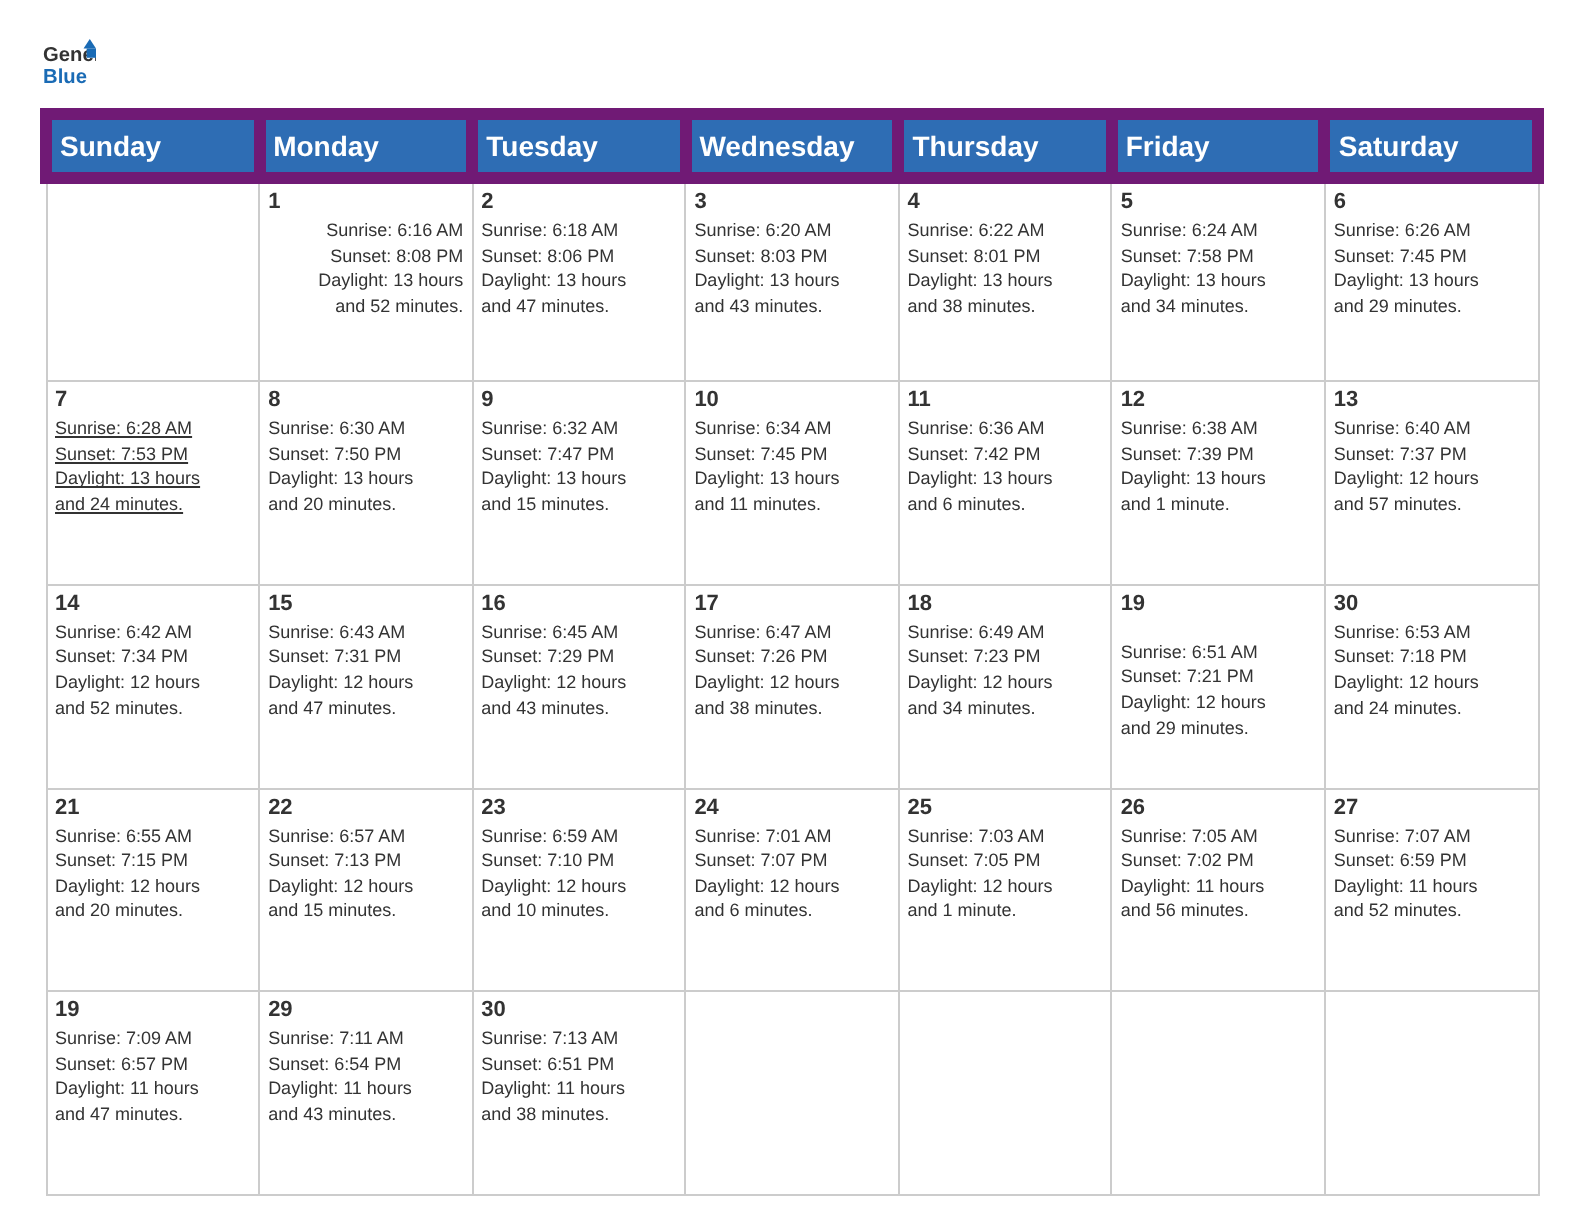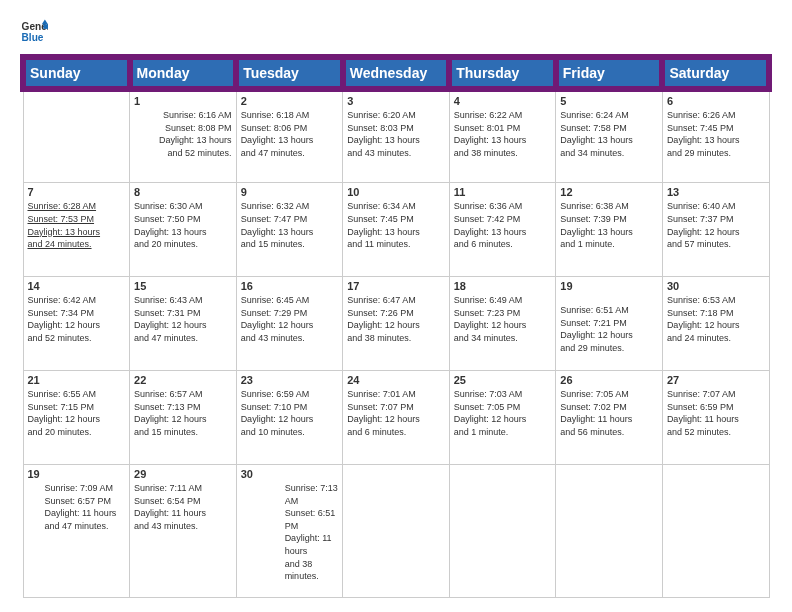--- a/index.html
+++ b/index.html
@@ -316,35 +316,35 @@
             <span class="day-number">27</span>
             <div class="cell-text" style="white-space: pre-line;">Sunrise: 7:07 AM
 Sunset: 6:59 PM
 Daylight: 11 hours
 and 52 minutes.</div>
           </td>
         </tr>
         <tr class="week-row">
           <td>
             <span class="day-number">19</span>
-            <div class="cell-text" style="white-space: pre-line; margin-left: 17px;">Sunrise: 7:09 AM
+            <div class="cell-text" style="white-space: pre-line;">Sunrise: 7:09 AM
 Sunset: 6:57 PM
 Daylight: 11 hours
 and 47 minutes.</div>
           </td>
           <td>
             <span class="day-number">29</span>
             <div class="cell-text" style="white-space: pre-line;">Sunrise: 7:11 AM
 Sunset: 6:54 PM
 Daylight: 11 hours
 and 43 minutes.</div>
           </td>
           <td>
             <span class="day-number">30</span>
-            <div class="cell-text" style="white-space: pre-line; margin-left: 44px;">Sunrise: 7:13 AM
+            <div class="cell-text" style="white-space: pre-line;">Sunrise: 7:13 AM
 Sunset: 6:51 PM
 Daylight: 11 hours
 and 38 minutes.</div>
           </td>
           <td class="empty-cell"></td>
           <td class="empty-cell"></td>
           <td class="empty-cell"></td>
           <td class="empty-cell"></td>
         </tr>
       </tbody>

